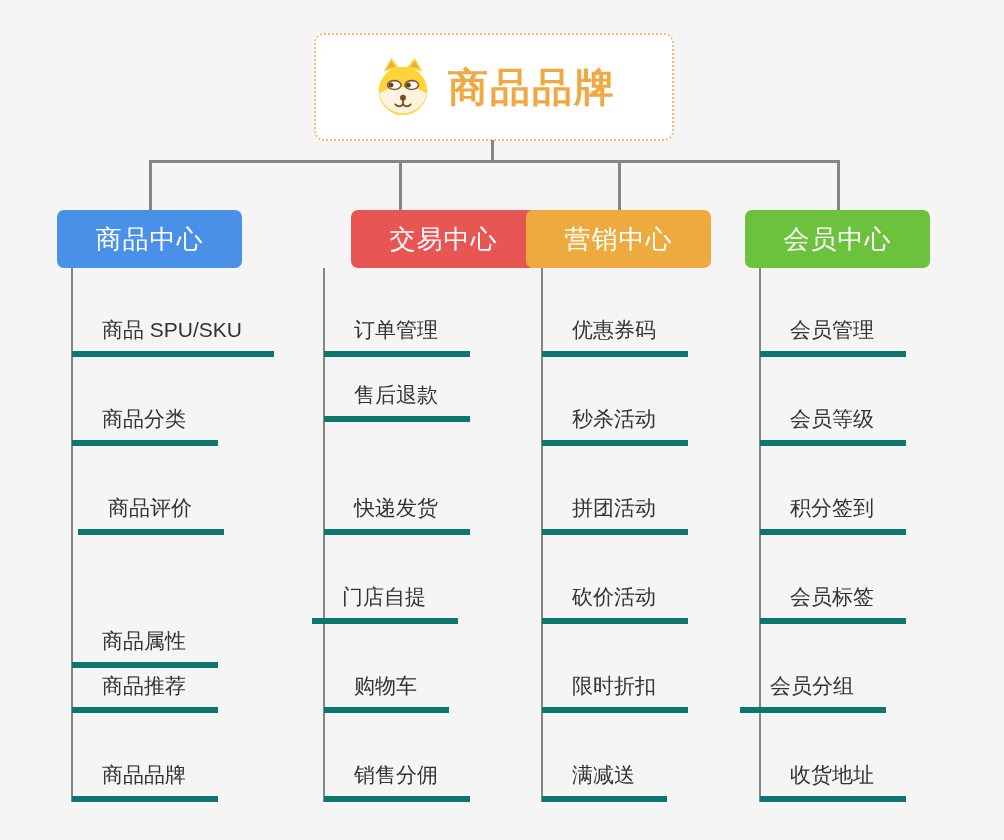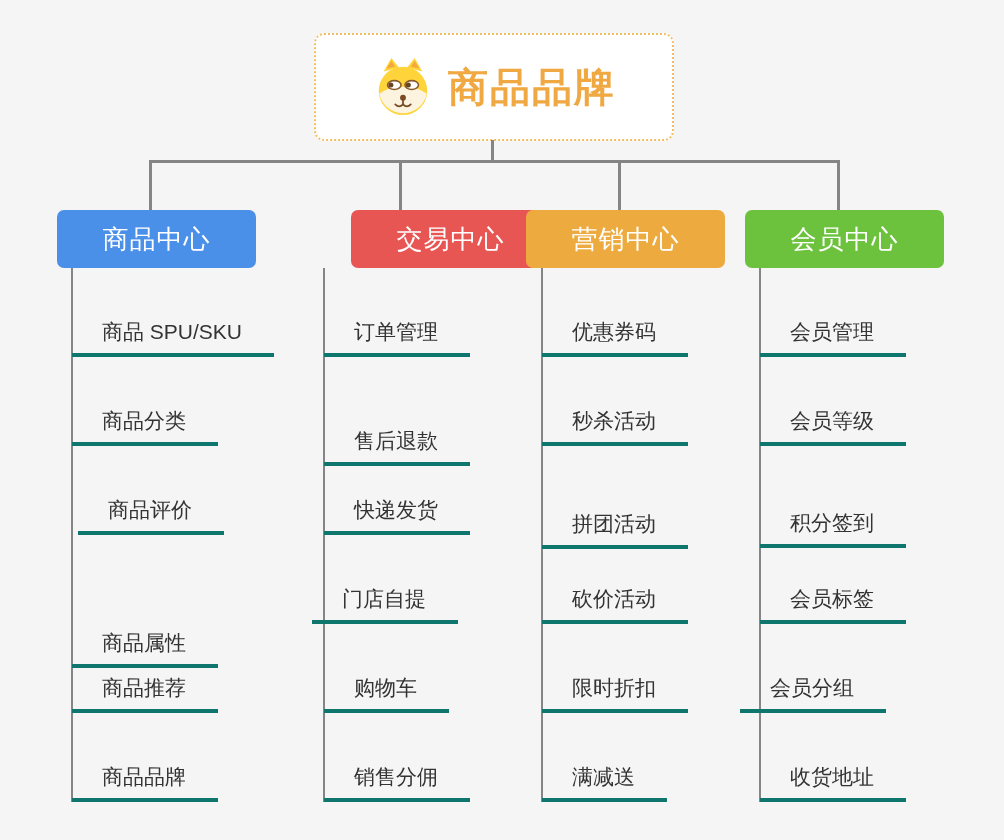--- a/index.html
+++ b/index.html
@@ -43,41 +43,41 @@
     white-space: nowrap;
   }
   .dog-icon {
     width: 62px;
     height: 62px;
     flex: 0 0 auto;
   }
   
   .branch-box {
     position: absolute;
-    width: 199px;
+    width: 185px;
     height: 58px;
     border-radius: 7px;
     display: flex;
     align-items: center;
     justify-content: center;
     color: #FFFFFF;
     font-size: 26px;
     letter-spacing: 1px;
     white-space: nowrap;
     cursor: default;
   }
   
   .child-item {
     position: absolute;
     box-sizing: border-box;
     height: 42px;
     display: flex;
     align-items: flex-end;
     padding: 0 32px 7px 30px;
-    border-bottom: 4px solid #0f766e;
+    border-bottom: 6px solid #0f766e;
     font-size: 21px;
     color: #333333;
     white-space: nowrap;
   }
 </style>
 </head>
 <body>
 
 <div class="canvas">
 
@@ -114,38 +114,38 @@
       <div class="child-item" style="left: 72px; top: 315px;">商品 SPU/SKU</div>
       <div class="child-item" style="left: 72px; top: 404px;">商品分类</div>
       <div class="child-item" style="left: 78px; top: 493px;">商品评价</div>
       <div class="child-item" style="left: 72px; top: 582px; margin-top: 44px;">商品属性</div>
       <div class="child-item" style="left: 72px; top: 671px;">商品推荐</div>
       <div class="child-item" style="left: 72px; top: 760px;">商品品牌</div>
       <div class="line" style="left: 399px; top: 160px; width: 3px; height: 50px;"></div>
       <div class="branch-box" style="left: 307px; top: 210px; background: rgb(232, 86, 84); margin-left: 44px;">交易中心</div>
       <div class="line" style="left: 323px; top: 268px; width: 2px; height: 534px;"></div>
       <div class="child-item" style="left: 324px; top: 315px;">订单管理</div>
-      <div class="child-item" style="left: 324px; top: 424px;">售后退款</div>
+      <div class="child-item" style="left: 324px; top: 380px;">售后退款</div>
       <div class="child-item" style="left: 324px; top: 493px;">快递发货</div>
       <div class="child-item" style="left: 312px; top: 582px;">门店自提</div>
       <div class="child-item" style="left: 324px; top: 671px;">购物车</div>
       <div class="child-item" style="left: 324px; top: 760px;">销售分佣</div>
       <div class="line" style="left: 618px; top: 160px; width: 3px; height: 50px;"></div>
       <div class="branch-box" style="left: 526px; top: 210px; background: rgb(237, 171, 63); font-family: Liberation Serif, serif;">营销中心</div>
       <div class="line" style="left: 541px; top: 268px; width: 2px; height: 534px;"></div>
       <div class="child-item" style="left: 542px; top: 315px;">优惠券码</div>
       <div class="child-item" style="left: 542px; top: 404px;">秒杀活动</div>
-      <div class="child-item" style="left: 542px; top: 493px; margin-top: 14px;">拼团活动</div>
+      <div class="child-item" style="left: 542px; top: 493px;">拼团活动</div>
       <div class="child-item" style="left: 542px; top: 582px;">砍价活动</div>
       <div class="child-item" style="left: 542px; top: 671px;">限时折扣</div>
       <div class="child-item" style="left: 542px; top: 760px;">满减送</div>
       <div class="line" style="left: 837px; top: 160px; width: 3px; height: 50px;"></div>
       <div class="branch-box" style="left: 745px; top: 210px; background: rgb(108, 194, 61);">会员中心</div>
       <div class="line" style="left: 759px; top: 268px; width: 2px; height: 534px;"></div>
       <div class="child-item" style="left: 760px; top: 315px;">会员管理</div>
       <div class="child-item" style="left: 760px; top: 404px;">会员等级</div>
-      <div class="child-item" style="left: 760px; top: 506px;">积分签到</div>
+      <div class="child-item" style="left: 760px; top: 493px;">积分签到</div>
       <div class="child-item" style="left: 760px; top: 582px;">会员标签</div>
       <div class="child-item" style="left: 728px; top: 671px; margin-left: 12px;">会员分组</div>
       <div class="child-item" style="left: 760px; top: 760px;">收货地址</div>
     </div>
 
 </div>
 
 </body></html>

